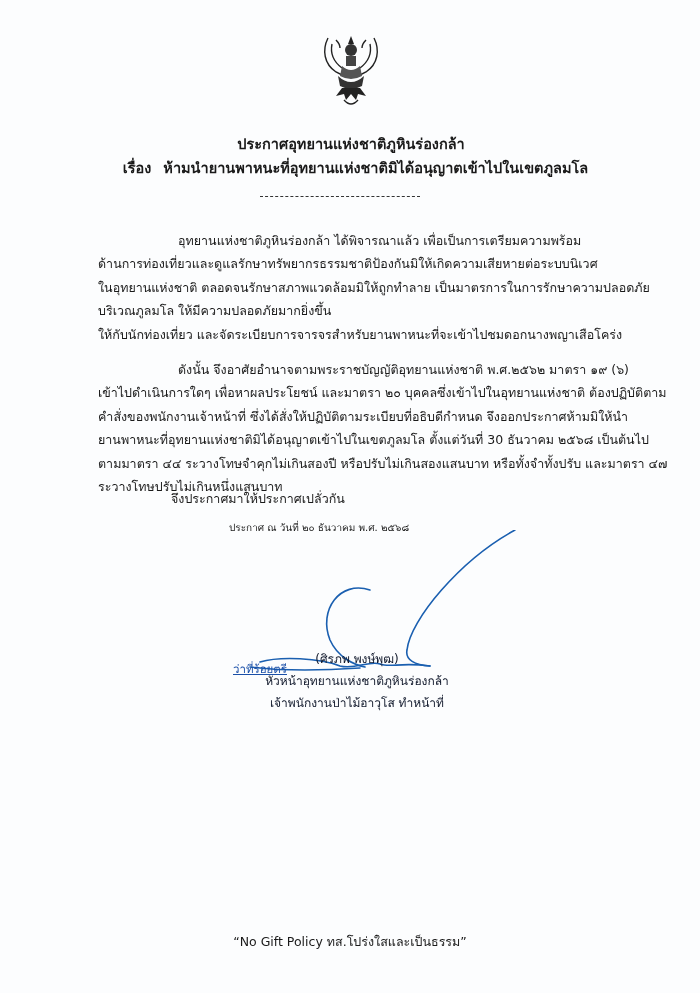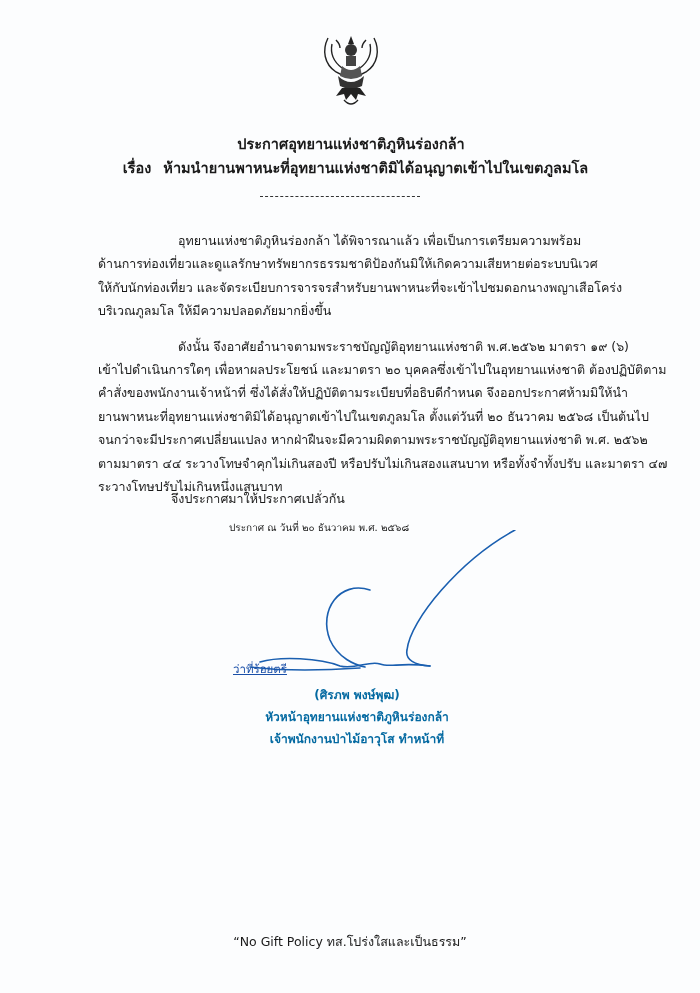--- a/index.html
+++ b/index.html
@@ -28,22 +28,22 @@
   .para2 { margin-top: 12px !important; }
   .line { display: block; white-space: nowrap; }
   .closing {
     position: absolute; left: 171px; top: 487px; font-size: 12.5px; line-height: 23px;
   }
   .dateline {
     position: absolute; left: 229px; top: 516px; font-size: 10px; line-height: 23px;
   }
   .signature { position: absolute; left: 230px; top: 530px; width: 320px; height: 170px; }
   .sig-name {
-    position: absolute; left: 0; width: 700px; top: 684px; text-align: center;
-    color: #0369a1; font-weight: bold; font-size: 12px; line-height: 22px;
+    position: absolute; left: 0; width: 700px; top: 648px; text-align: center;
+    color: #0f172a; font-weight: normal; font-size: 12px; line-height: 22px;
   }
   .sig-name .n1 { margin-left: 14px; }
   .acting {
     position: absolute; left: 233px; top: 660px; color: #1a4fa8;
     font-size: 11.5px; font-weight: normal; text-decoration: underline;
   }
   .footer {
     position: absolute; left: 0; width: 700px; top: 932px; text-align: center;
     font-size: 12.5px; line-height: 20px;
   }
@@ -77,29 +77,29 @@
       <span class="lead">เรื่อง</span><span>ห้ามนำยานพาหนะที่อุทยานแห่งชาติมิได้อนุญาตเข้าไปในเขตภูลมโล</span>
     </div>
   </div>
 
   <div class="divider"></div>
 
   <div class="body-text">
     <p>
       <span class="line" style="padding-left:80px">อุทยานแห่งชาติภูหินร่องกล้า ได้พิจารณาแล้ว เพื่อเป็นการเตรียมความพร้อม</span>
       <span class="line">ด้านการท่องเที่ยวและดูแลรักษาทรัพยากรธรรมชาติป้องกันมิให้เกิดความเสียหายต่อระบบนิเวศ</span>
+      <span class="line">ในอุทยานแห่งชาติ ตลอดจนรักษาสภาพแวดล้อมมิให้ถูกทำลาย เป็นมาตรการในการรักษาความปลอดภัย</span>
+      <span class="line">บริเวณภูลมโล ให้มีความปลอดภัยมากยิ่งขึ้น</span>
       <span class="line">ให้กับนักท่องเที่ยว และจัดระเบียบการจารจรสำหรับยานพาหนะที่จะเข้าไปชมดอกนางพญาเสือโคร่ง</span>
-      <span class="line">บริเวณภูลมโล ให้มีความปลอดภัยมากยิ่งขึ้น</span>
     </p>
     <p class="para2">
       <span class="line" style="padding-left:80px">ดังนั้น จึงอาศัยอำนาจตามพระราชบัญญัติอุทยานแห่งชาติ พ.ศ.๒๕๖๒ มาตรา ๑๙ (๖)</span>
       <span class="line">เข้าไปดำเนินการใดๆ เพื่อหาผลประโยชน์ และมาตรา ๒๐ บุคคลซึ่งเข้าไปในอุทยานแห่งชาติ ต้องปฏิบัติตาม</span>
       <span class="line">คำสั่งของพนักงานเจ้าหน้าที่ ซึ่งได้สั่งให้ปฏิบัติตามระเบียบที่อธิบดีกำหนด จึงออกประกาศห้ามมิให้นำ</span>
-      <span class="line">ยานพาหนะที่อุทยานแห่งชาติมิได้อนุญาตเข้าไปในเขตภูลมโล ตั้งแต่วันที่ ๒๐ ธันวาคม ๒๕๖๘ เป็นต้นไป</span>
-      <span class="line">จนกว่าจะมีประกาศเปลี่ยนแปลง หากฝ่าฝืนจะมีความผิดตามพระราชบัญญัติอุทยานแห่งชาติ พ.ศ. ๒๕๖๒</span>
+      <span class="line">ยานพาหนะที่อุทยานแห่งชาติมิได้อนุญาตเข้าไปในเขตภูลมโล ตั้งแต่วันที่ 30 ธันวาคม ๒๕๖๘ เป็นต้นไป</span>
       <span class="line">ตามมาตรา ๔๔ ระวางโทษจำคุกไม่เกินสองปี หรือปรับไม่เกินสองแสนบาท หรือทั้งจำทั้งปรับ และมาตรา ๔๗</span>
       <span class="line">ระวางโทษปรับไม่เกินหนึ่งแสนบาท</span>
     </p>
   </div>
 
   <div class="closing">จึงประกาศมาให้ประกาศเปลั่วกัน</div>
   <div class="dateline">ประกาศ ณ วันที่ ๒๐ ธันวาคม พ.ศ. ๒๕๖๘</div>
 
   <svg class="signature" viewBox="0 0 320 170">
     <g fill="none" stroke="#1a5fb0" stroke-width="1.6" stroke-linecap="round">

